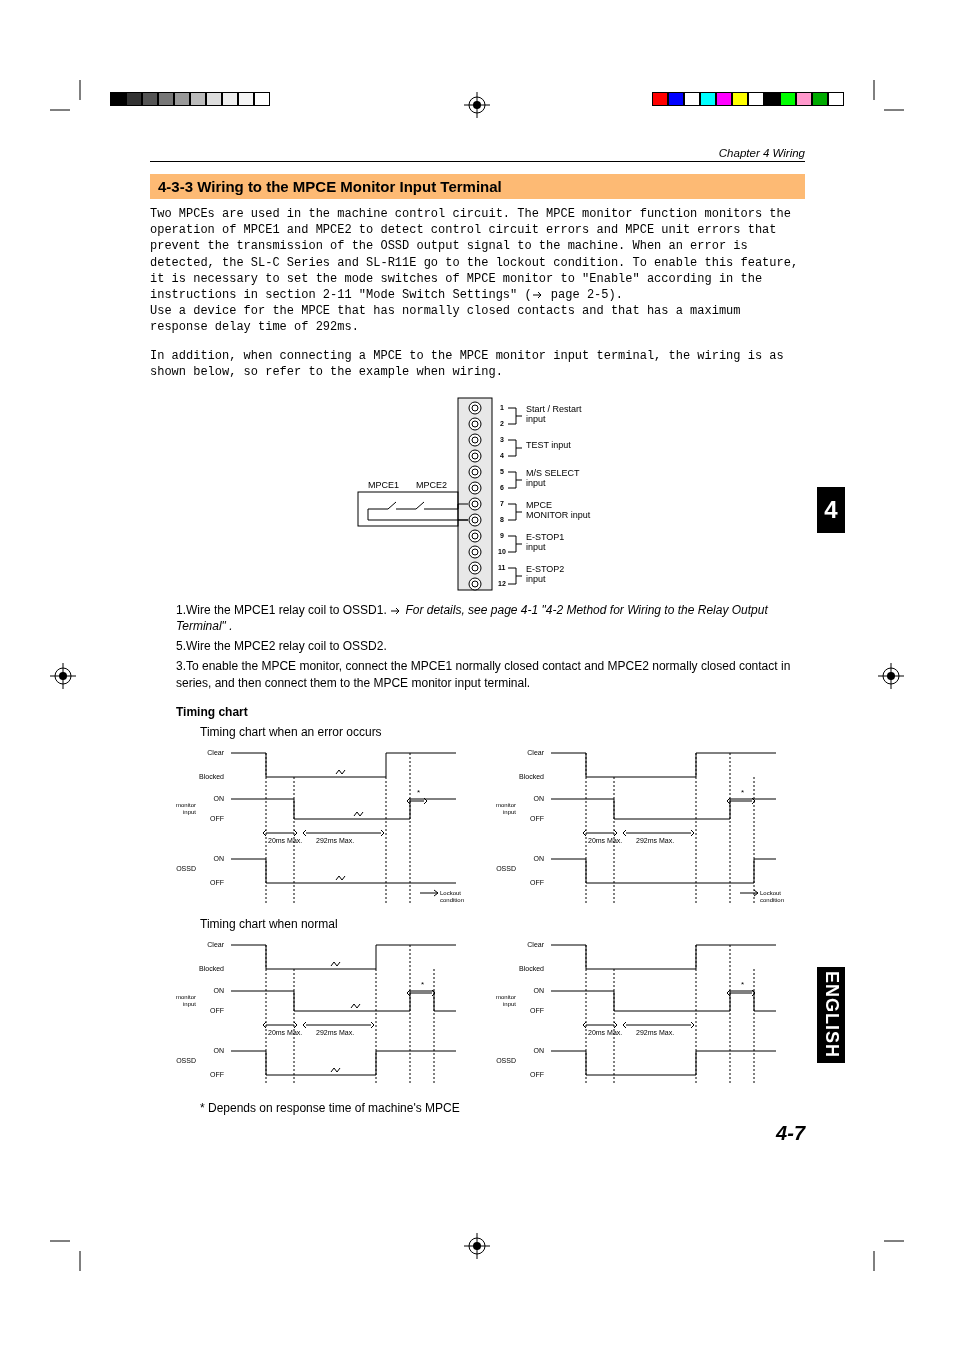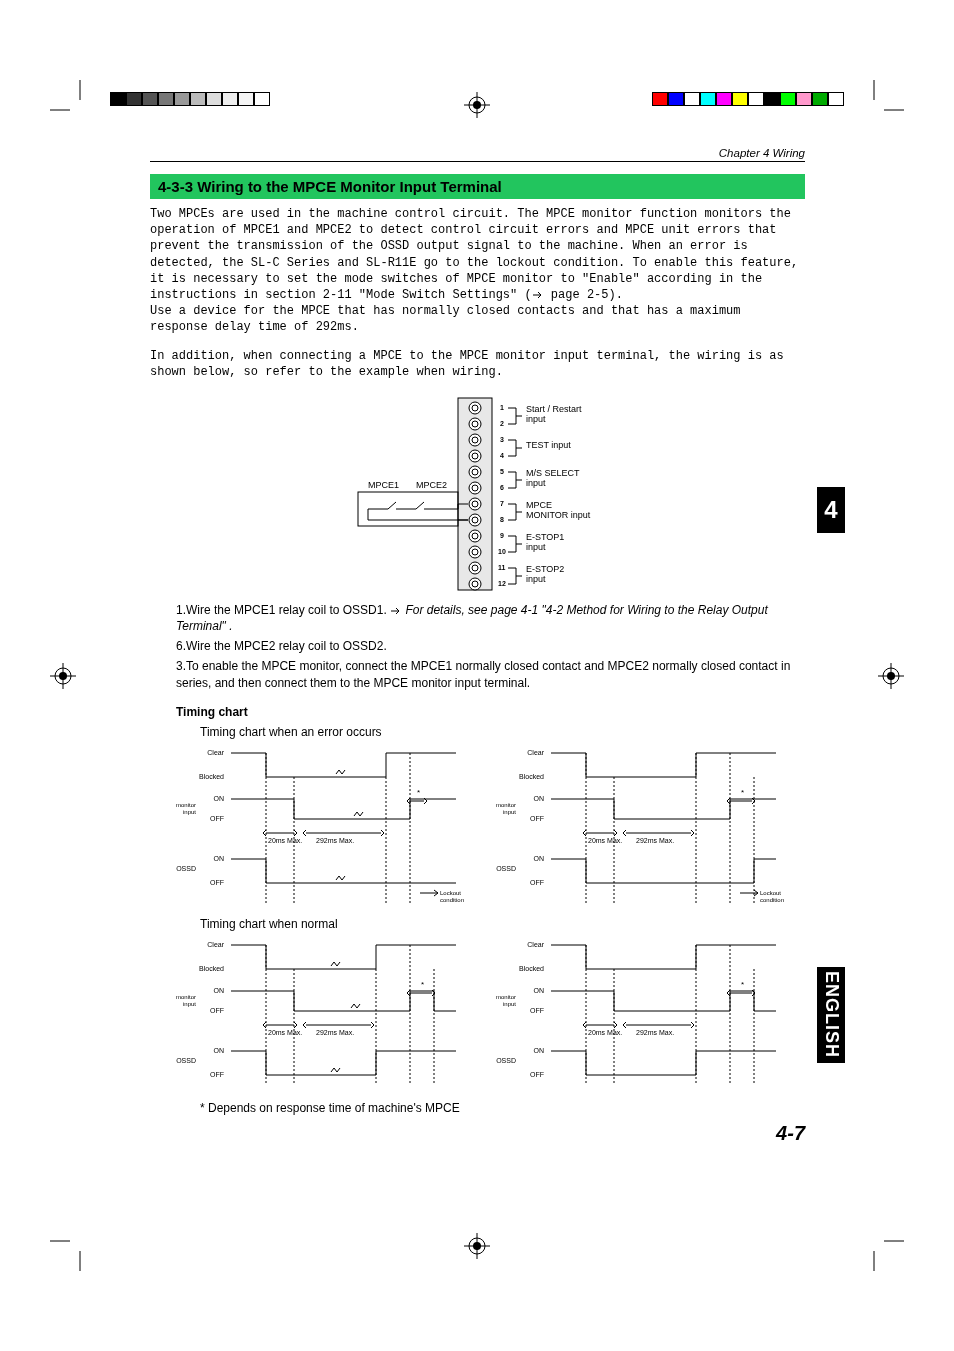--- a/index.html
+++ b/index.html
@@ -33,21 +33,21 @@
     width: 655px;
   }
   .chapter-header {
     text-align: right;
     font-style: italic;
     font-size: 11.5px;
     margin-bottom: 2px;
   }
   .hr { border-top: 1px solid #000; margin-bottom: 12px; }
   .section-bar {
-    background: #22c55e;
+    background: #fdba74;
     padding: 4px 8px;
     font-weight: bold;
     font-size: 15px;
     margin-bottom: 7px;
   }
   .body-text { font-size: 12px; line-height: 1.35; margin-bottom: 12px; font-family: Liberation Mono, monospace; }
   .subhead { font-weight: bold; font-size: 12px; margin: 6px 0 6px 26px; }
   .diagram-wrap { display:flex; justify-content:center; margin:6px 0 10px 0; }
   .steps { margin: 0 0 14px 26px; font-size: 12px; line-height:1.35; }
   .steps div { margin-bottom:4px; }
@@ -261,21 +261,21 @@
       <path d="M176 117 H190 M190 117 V112 H200" stroke="#000" fill="none"></path>
       <path d="M100 117 V128 H190 V128 H200" stroke="#000" fill="none"></path>
       <path d="M190 128 H200" stroke="#000"></path>
     </svg>
   </div>
 
   <div class="steps">
     <div><span>1.Wire the MPCE1 relay coil to OSSD1. </span><svg class="ref-icon" width="12" height="10">
           <path d="M1 5 H9 M6 2 L9 5 L6 8" stroke="#000" fill="none"></path>
         </svg> <span class="italic">For details, see page 4-1 "4-2 Method for Wiring to the Relay Output Terminal" .</span></div>
-    <div>6.Wire the MPCE2 relay coil to OSSD2.</div>
+    <div>5.Wire the MPCE2 relay coil to OSSD2.</div>
     <div>3.To enable the MPCE monitor, connect the MPCE1 normally closed contact and MPCE2 normally closed contact in series, and then connect them to the MPCE monitor input terminal.</div>
   </div>
 
   <div class="subhead">Timing chart</div>
 
   <div class="timing-sub">Timing chart when an error occurs</div>
   <div class="timing-grid">
     <svg width="300" height="170" font-family="Arial" font-size="7">
 
       <text x="48" y="12" text-anchor="end">Clear</text>

